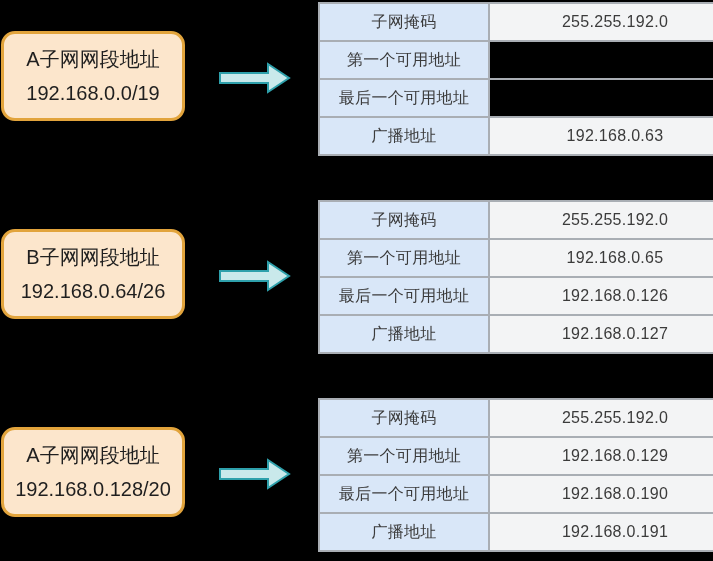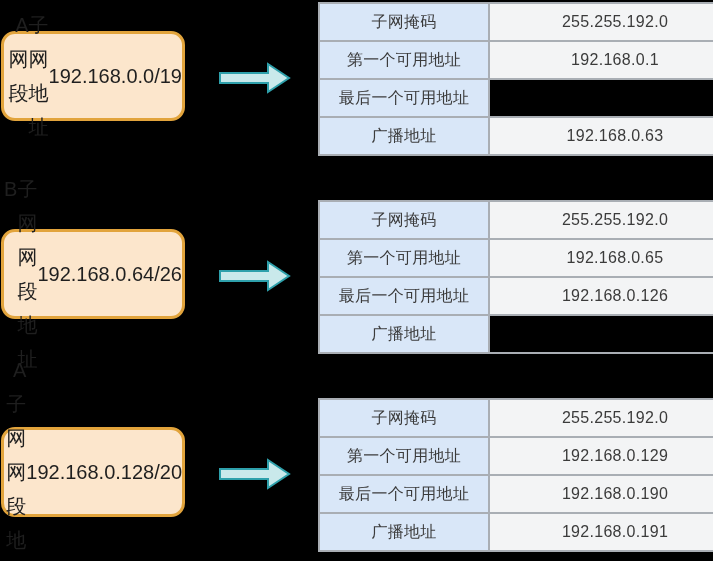--- a/index.html
+++ b/index.html
@@ -35,27 +35,27 @@
   .callout {
     position: absolute;
     left: 1px;
     top: 31px;
     width: 184px;
     height: 90px;
     background: var(--callout-fill);
     border: 3px solid var(--callout-border);
     border-radius: 14px;
     display: flex;
-    flex-direction: row;
+    flex-direction: column;
     align-items: center;
     justify-content: center;
     color: var(--callout-text);
     font-size: 20px;
     line-height: 34px;
-    text-align: right;
+    text-align: center;
   }
 
   .arrow {
     position: absolute;
     left: 219px;
     top: 62px;
     width: 72px;
     height: 32px;
     display: block;
   }
@@ -109,21 +109,20 @@
   <svg class="arrow" viewBox="0 0 72 32" aria-hidden="true">
     <polygon points="1,11 49,11 49,2 70,16 49,30 49,21 1,21"></polygon>
   </svg>
   <div class="subnet-table">
     <div class="trow">
       <div class="cell cell-label">子网掩码</div>
       <div class="cell cell-value">255.255.192.0</div>
     </div>
     <div class="trow">
       <div class="cell cell-label">第一个可用地址</div>
-      <div class="cell cell-value">192.168.0.1</div>
     </div>
     <div class="trow">
       <div class="cell cell-label">最后一个可用地址</div>
     </div>
     <div class="trow">
       <div class="cell cell-label">广播地址</div>
       <div class="cell cell-value">192.168.0.63</div>
     </div>
   </div>
 </div>
@@ -144,20 +143,21 @@
     <div class="trow">
       <div class="cell cell-label">第一个可用地址</div>
       <div class="cell cell-value">192.168.0.65</div>
     </div>
     <div class="trow">
       <div class="cell cell-label">最后一个可用地址</div>
       <div class="cell cell-value">192.168.0.126</div>
     </div>
     <div class="trow">
       <div class="cell cell-label">广播地址</div>
+      <div class="cell cell-value">192.168.0.127</div>
     </div>
   </div>
 </div>
 
 <div class="group g3">
   <div class="callout">
     <div>A子网网段地址</div>
     <div>192.168.0.128/20</div>
   </div>
   <svg class="arrow" viewBox="0 0 72 32" aria-hidden="true">

